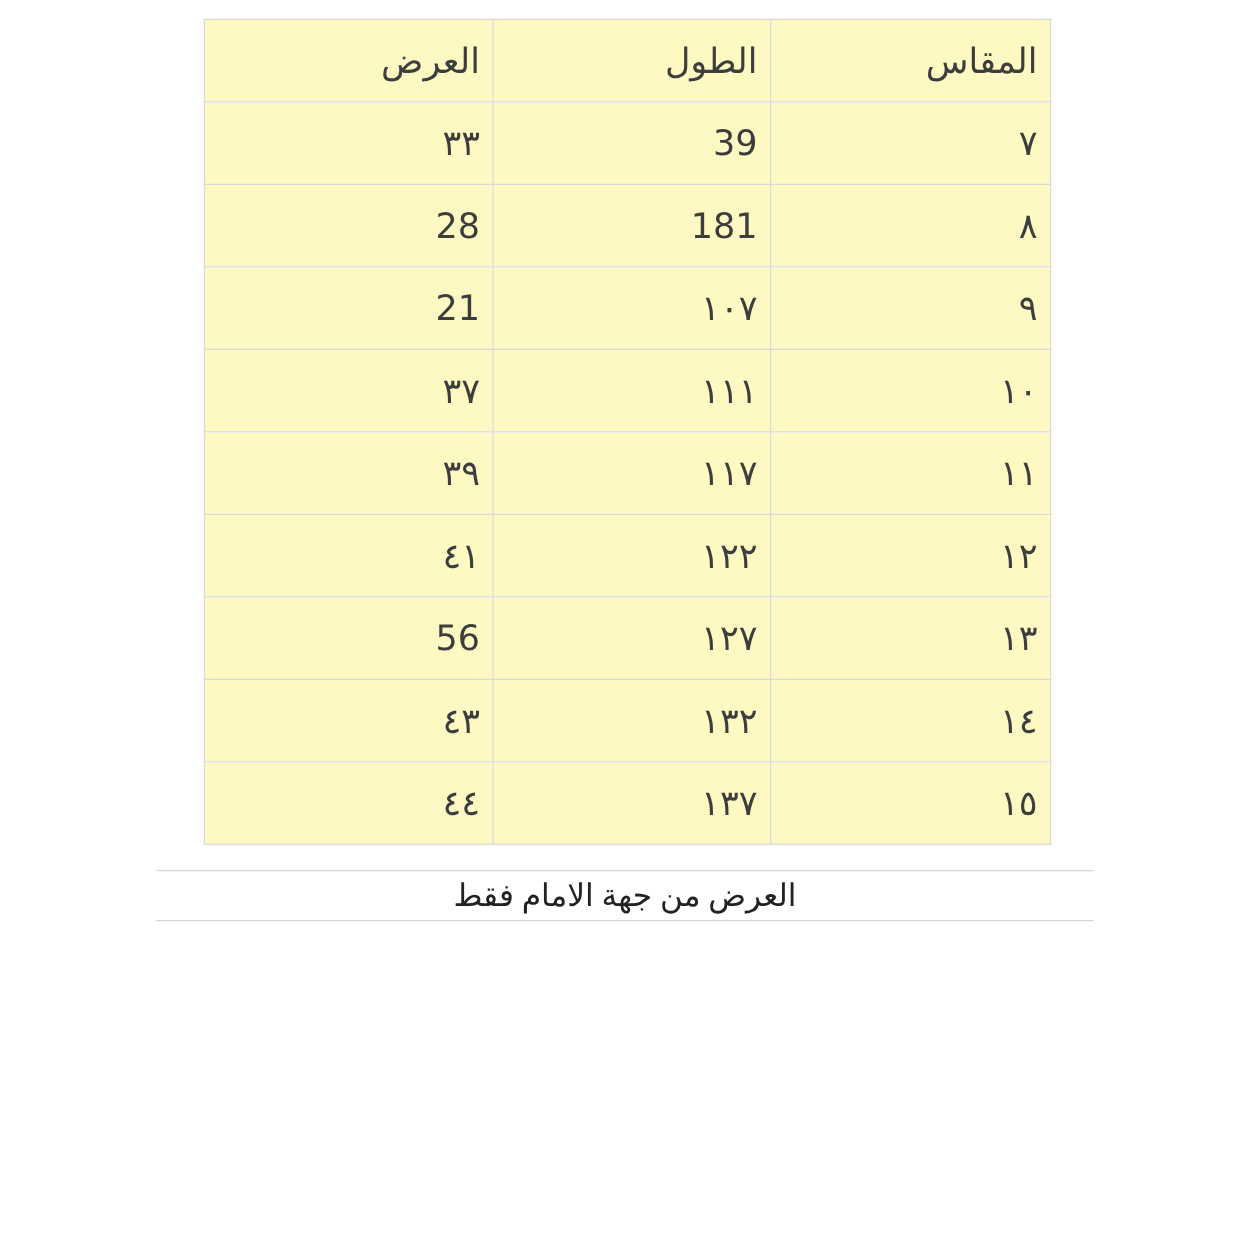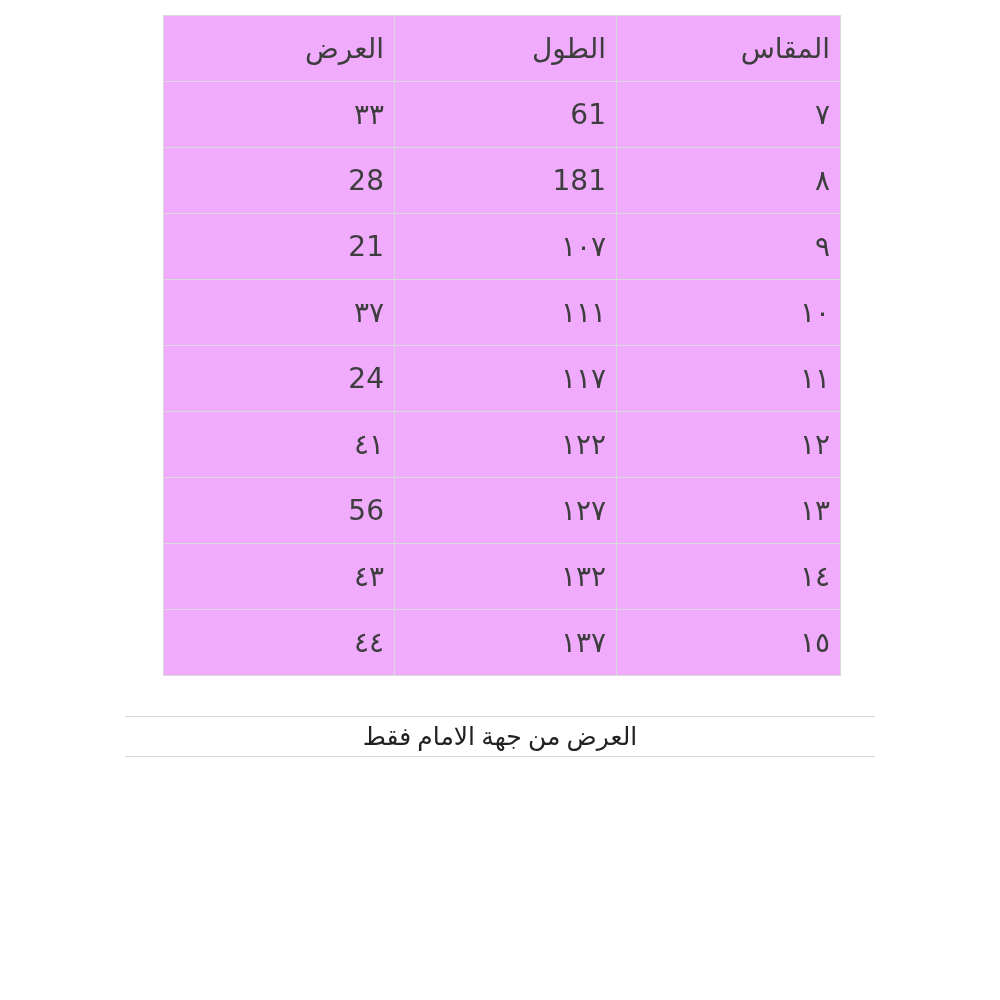--- a/index.html
+++ b/index.html
@@ -29,30 +29,30 @@
   .size-table th,
   .size-table td {
     border: 1px solid #d9d9d9;
     height: 65px;
     padding: 0 10px 0 0;
     text-align: right;
     vertical-align: middle;
     font-size: 28px;
     font-weight: 400;
     color: #3d3d3d;
-    background: #f0abfc;
+    background: #fef9c3;
     overflow: hidden;
     white-space: nowrap;
   }
 
   
   .notes {
     position: absolute;
     left: 125px;
-    top: 716px;
+    top: 696px;
     width: 750px;
     direction: rtl;
     border-bottom: 1px solid #d6d6d6;
   }
   .note-row {
     box-sizing: border-box;
     height: 40px;
     border-top: 1px solid #d6d6d6;
     display: flex;
     align-items: center;
@@ -75,42 +75,42 @@
   <thead>
     <tr>
       <th>المقاس</th>
       <th>الطول</th>
       <th>العرض</th>
     </tr>
   </thead>
   <tbody>
       <tr>
         <td>٧</td>
-        <td>61</td>
+        <td>39</td>
         <td>٣٣</td>
       </tr>
       <tr>
         <td>٨</td>
         <td>181</td>
         <td>28</td>
       </tr>
       <tr>
         <td>٩</td>
         <td>١٠٧</td>
         <td>21</td>
       </tr>
       <tr>
         <td>١٠</td>
         <td>١١١</td>
         <td>٣٧</td>
       </tr>
       <tr>
         <td>١١</td>
         <td>١١٧</td>
-        <td>24</td>
+        <td>٣٩</td>
       </tr>
       <tr>
         <td>١٢</td>
         <td>١٢٢</td>
         <td>٤١</td>
       </tr>
       <tr>
         <td>١٣</td>
         <td>١٢٧</td>
         <td>56</td>

